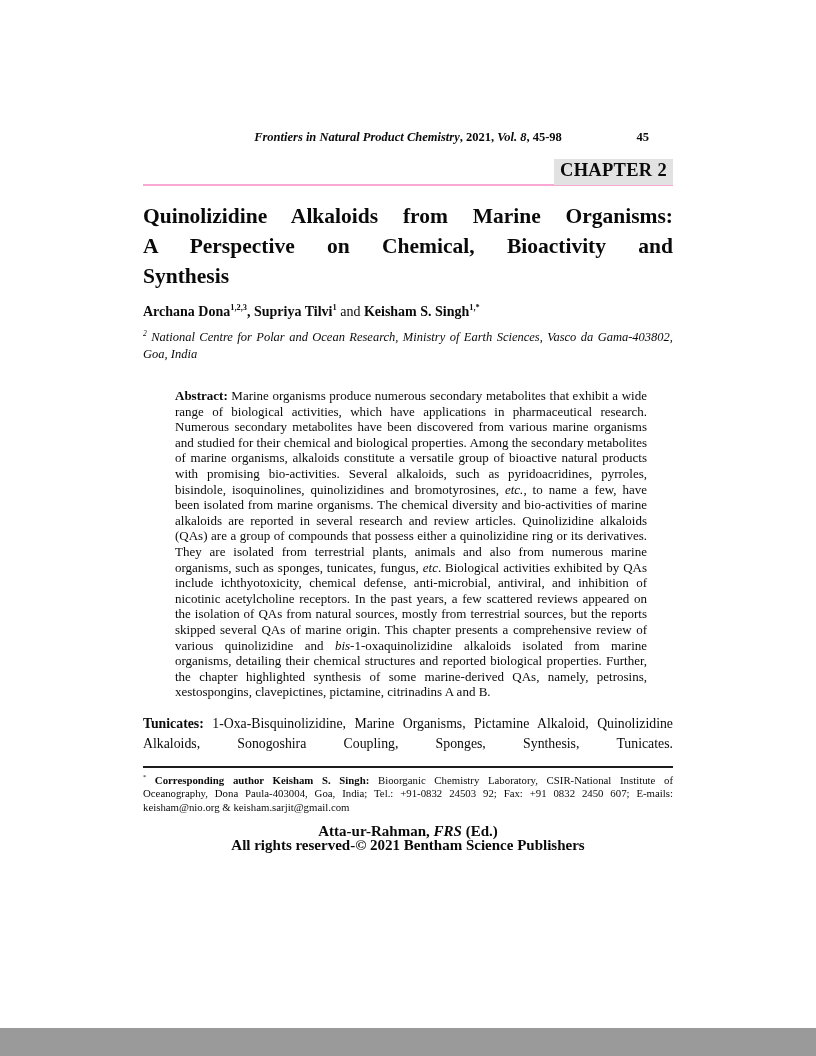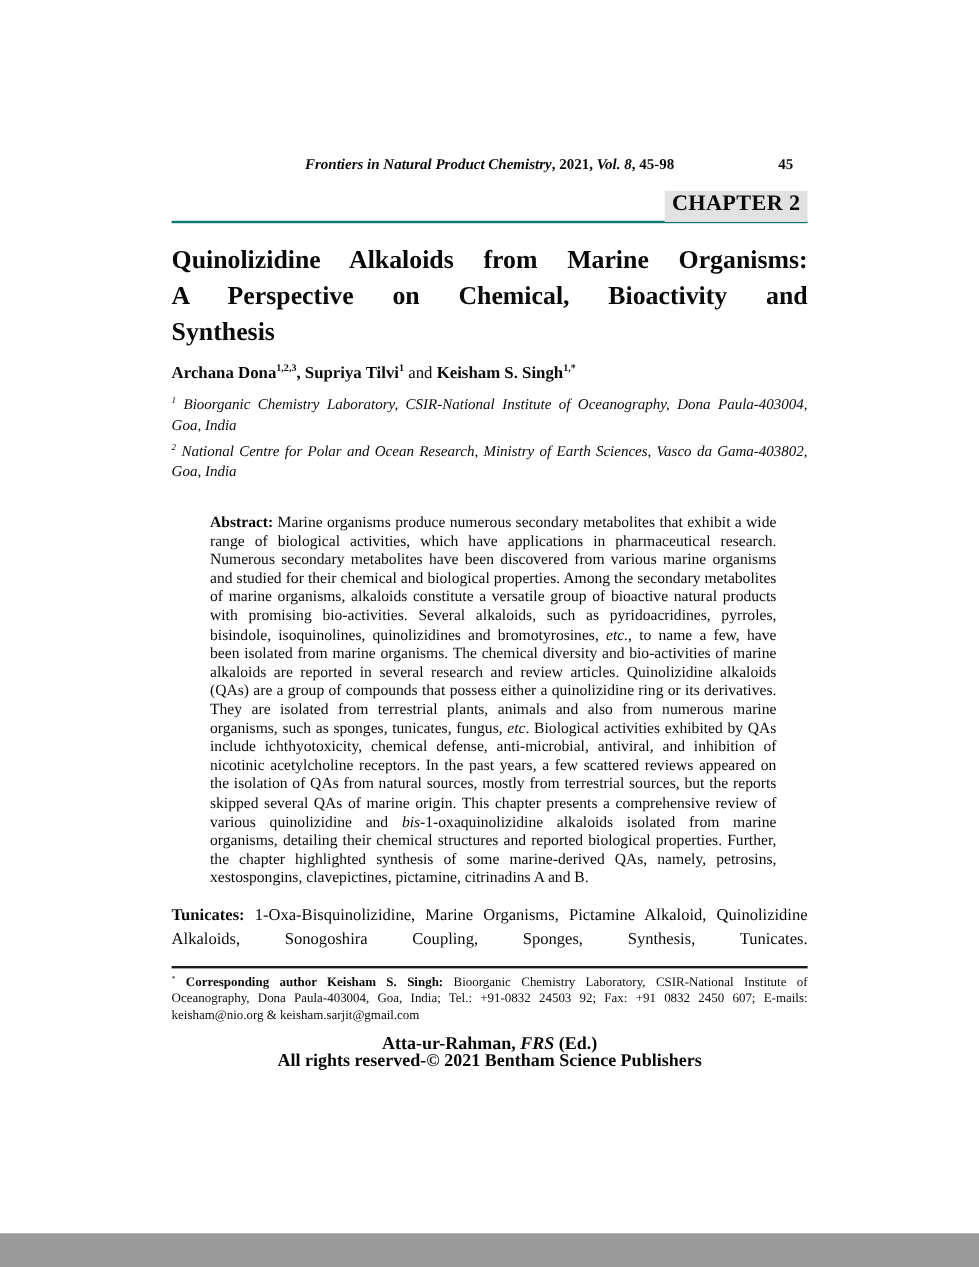--- a/index.html
+++ b/index.html
@@ -19,27 +19,27 @@
   
   .running-header {
     position: relative;
     font-size: 12.5px;
     font-weight: bold;
     text-align: center;
     height: 16px;
     white-space: nowrap;
   }
   .rh-italic { font-style: italic; }
-  .rh-pagenum { position: absolute; right: 12px; top: 0; }
+  .rh-pagenum { position: absolute; right: 24px; top: 0; }
 
   
   .chapter-row {
     margin-top: 13px;
     text-align: right;
-    border-bottom: 2px solid #0f766e;
+    border-bottom: 2px solid #f9a8d4;
     height: 27px;
   }
   .chapter-label {
     display: inline-block;
     background: #e2e2e2;
     font-size: 18.5px;
     font-weight: bold;
     padding: 1px 6px 4px 6px;
     margin-bottom: -6px;
     letter-spacing: 0.3px;
@@ -118,21 +118,20 @@
     <div class="title-line">Quinolizidine Alkaloids from Marine Organisms:</div>
     <div class="title-line">A Perspective on Chemical, Bioactivity and</div>
     <div class="title-line last">Synthesis</div>
   </div>
 
   <div class="authors">
     <span>Archana Dona</span><sup>1,2,3</sup><span>, </span><span>Supriya Tilvi</span><sup>1</sup><span class="conj"> and </span><span>Keisham S. Singh</span><sup>1,*</sup>
   </div>
 
   <div class="affiliations">
-    <div class="affiliation"><sup>1</sup><span> Bioorganic Chemistry Laboratory, CSIR-National Institute of Oceanography, Dona Paula-403004, Goa, India</span></div>
     <div class="affiliation"><sup>2</sup><span> National Centre for Polar and Ocean Research, Ministry of Earth Sciences, Vasco da Gama-403802, Goa, India</span></div>
   </div>
 
   <div class="abstract">
     <span class="bold">Abstract:</span><span> Marine organisms produce numerous secondary metabolites that exhibit a wide range of biological activities, which have applications in pharmaceutical research. Numerous secondary metabolites have been discovered from various marine organisms and studied for their chemical and biological properties. Among the secondary metabolites of marine organisms, alkaloids constitute a versatile group of bioactive natural products with promising bio-activities. Several alkaloids, such as pyridoacridines, pyrroles, bisindole, isoquinolines, quinolizidines and bromotyrosines, </span><span class="italic">etc.</span><span>, to name a few, have been isolated from marine organisms. The chemical diversity and bio-activities of marine alkaloids are reported in several research and review articles. Quinolizidine alkaloids (QAs) are a group of compounds that possess either a quinolizidine ring or its derivatives. They are isolated from terrestrial plants, animals and also from numerous marine organisms, such as sponges, tunicates, fungus, </span><span class="italic">etc</span><span>. Biological activities exhibited by QAs include ichthyotoxicity, chemical defense, anti-microbial, antiviral, and inhibition of nicotinic acetylcholine receptors. In the past years, a few scattered reviews appeared on the isolation of QAs from natural sources, mostly from terrestrial sources, but the reports skipped several QAs of marine origin. This chapter presents a comprehensive review of various quinolizidine and </span><span class="italic">bis</span><span>-1-oxaquinolizidine alkaloids isolated from marine organisms, detailing their chemical structures and reported biological properties. Further, the chapter highlighted synthesis of some marine-derived QAs, namely, petrosins, xestospongins, clavepictines, pictamine, citrinadins A and B.</span>
   </div>
 
   <div class="keywords">
     <span class="bold">Tunicates:</span><span> 1-Oxa-Bisquinolizidine, Marine Organisms, Pictamine Alkaloid, Quinolizidine Alkaloids, Sonogoshira Coupling, Sponges, Synthesis, Tunicates.</span>
   </div>

